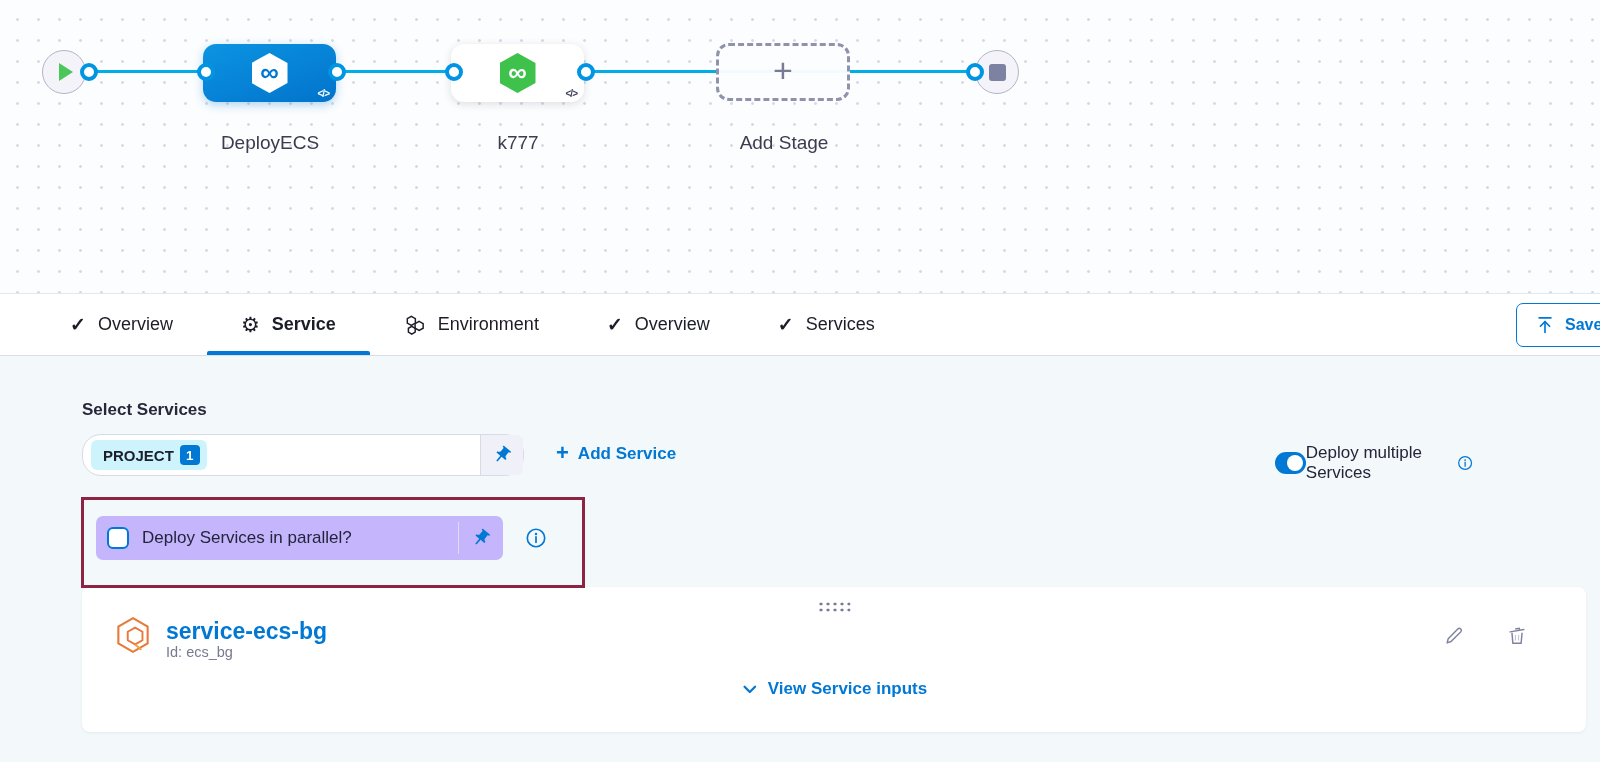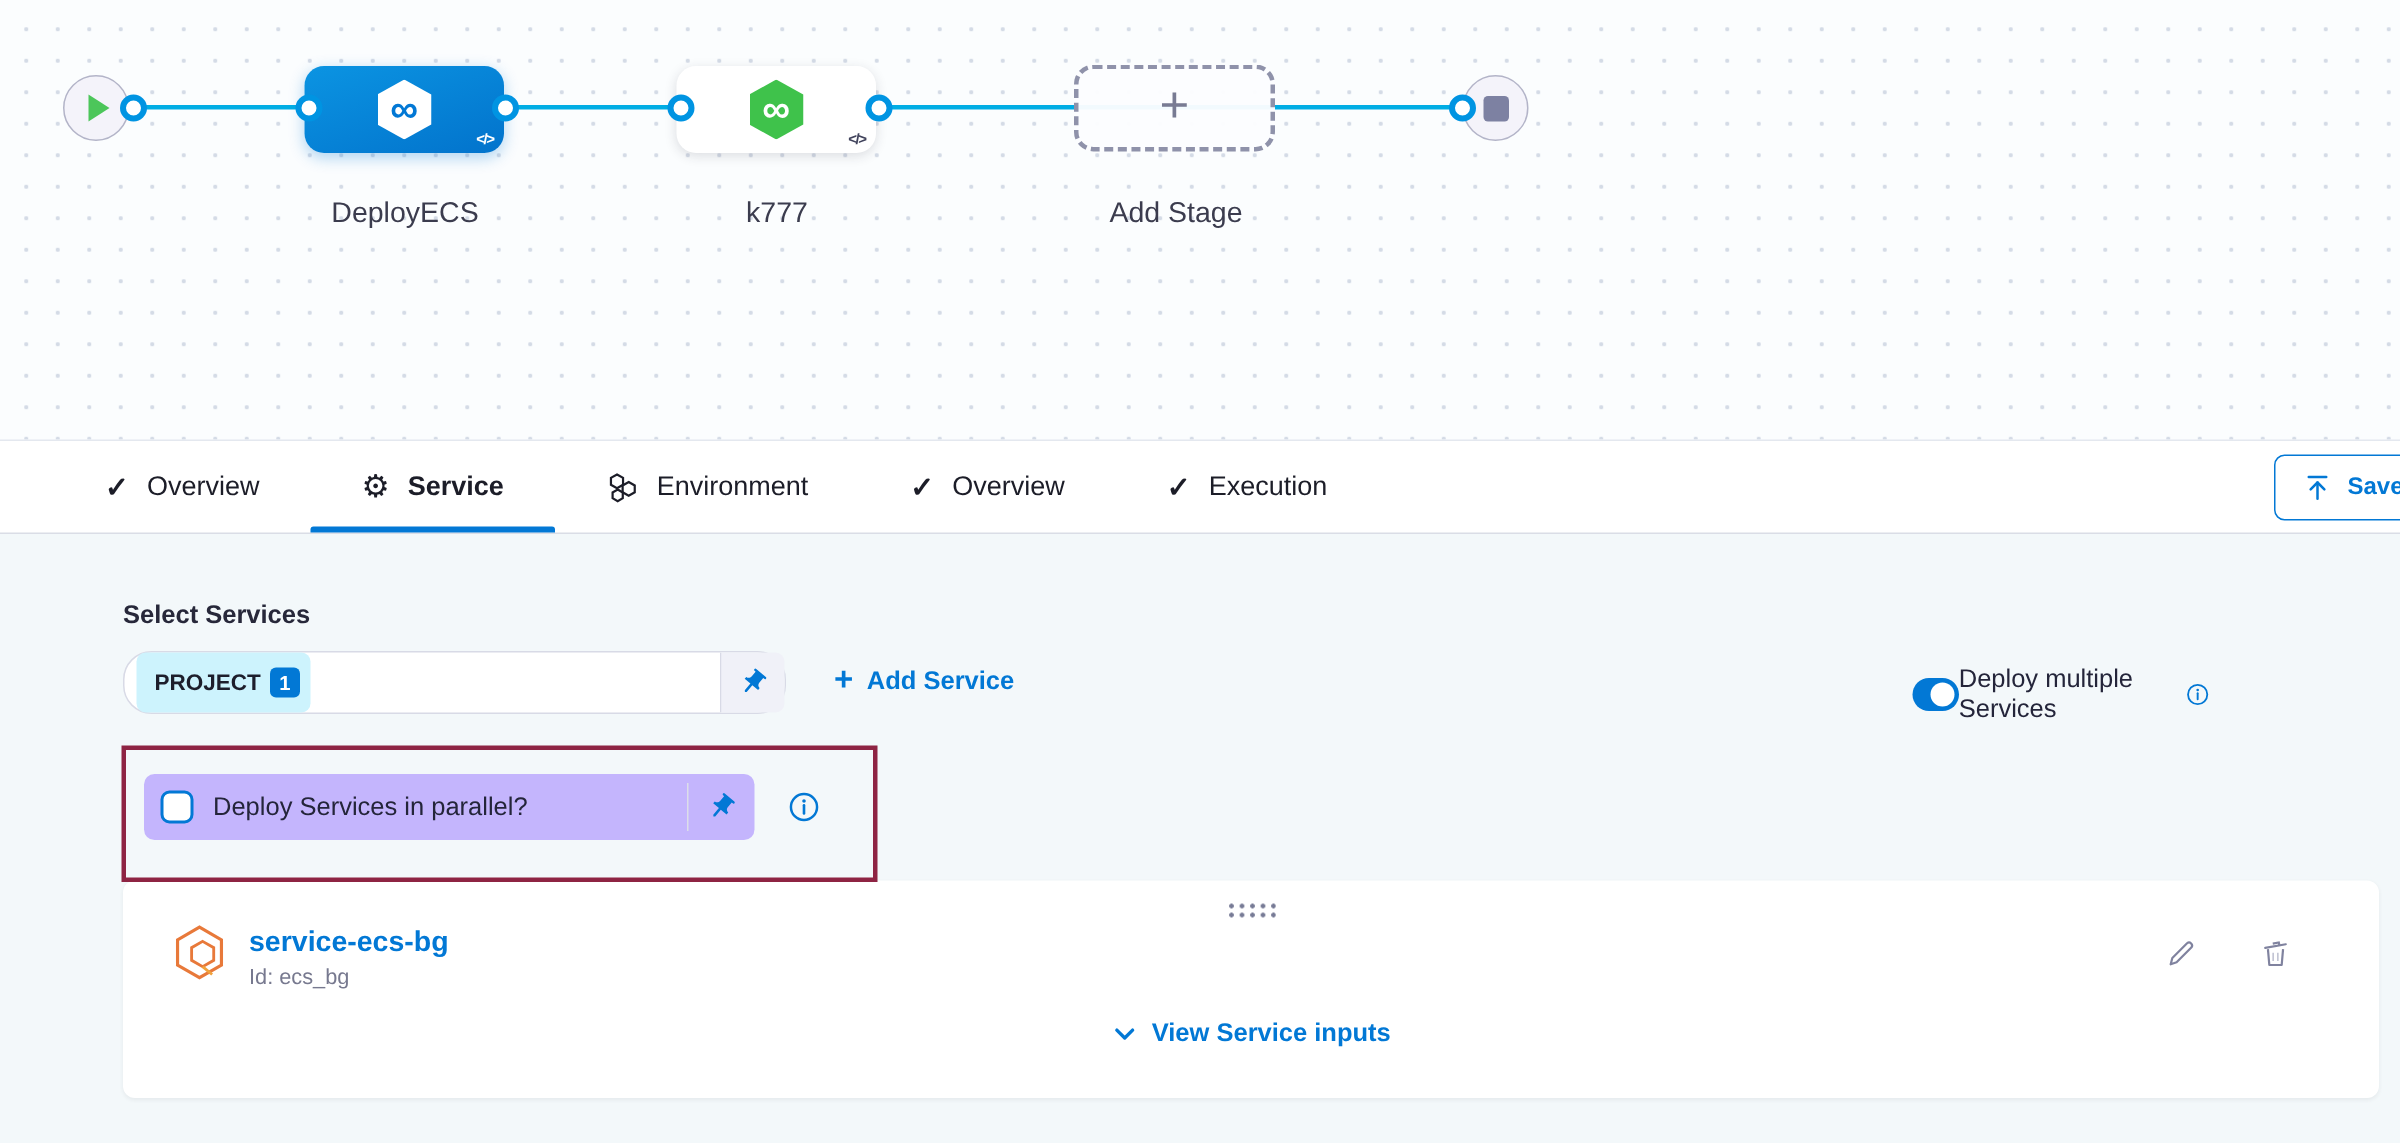--- a/index.html
+++ b/index.html
@@ -78,21 +78,21 @@
     display:flex; align-items:center; gap:10px; padding:0 18px;
     background:#fff; border:1.5px solid #0278d5; border-radius:7px;
     color:#0278d5; font-weight:700; font-size:16px; cursor:pointer;
   }
   
   .content { position:absolute; left:16px; top:356px; width:1457px; height:406px; }
   .field-label { position:absolute; left:66px; top:44px; font-size:17px; font-weight:700; color:#27283a; }
   .select-input {
     position:absolute; left:66px; top:78px; width:442px; height:42px; box-sizing:border-box;
     background:#fff; border:1px solid #d8dae6; border-radius:19px;
-    display:flex; 
+    display:flex; align-items:center;
   }
   .chip {
     margin-left:8px; background:#cdf3fd; border-radius:6px; padding:5px 7px 5px 12px;
     display:flex; align-items:center; gap:6px; font-size:15px; font-weight:600; color:#1d1e2c; cursor:pointer;
   }
   .chip-badge {
     background:#0278d5; color:#fff; border-radius:4px; min-width:20px; height:20px;
     display:flex; align-items:center; justify-content:center; font-size:13.5px; font-weight:700;
   }
   .pin-seg {
@@ -129,21 +129,21 @@
     position:absolute; left:66px; top:231px; width:1504px; height:145px;
     background:#fff; border-radius:8px; box-shadow:0 1px 3px rgba(40,41,61,.07);
   }
   .drag {
     position:absolute; left:50%; top:14px; transform:translateX(-50%);
     width:33px; height:11px; cursor:grab;
     background-image:radial-gradient(circle,#777b96 1.4px, transparent 1.6px);
     background-size:7px 6px;
   }
   .svc-icon { position:absolute; left:32px; top:29px; }
-  .svc-name { position:absolute; left:84px; top:31px; font-size:19px; color:#0278d5; font-weight:600; cursor:pointer; }
+  .svc-name { position:absolute; left:84px; top:31px; font-size:23px; color:#0278d5; font-weight:600; cursor:pointer; }
   .svc-id { position:absolute; left:84px; top:57px; font-size:14.5px; color:#77798f; }
   .card-actions { position:absolute; right:58px; top:38px; display:flex; gap:41px; }
   .icon-btn { cursor:pointer; background:none; border:none; padding:0; }
   .view-inputs {
     position:absolute; left:50%; top:92px; transform:translateX(-50%);
     display:flex; align-items:center; gap:9px; color:#0278d5; font-weight:700; font-size:17px; cursor:pointer;
   }
 </style>
 </head>
 <body>
@@ -206,21 +206,21 @@
       <polygon points="8.5,13.5 12.2,15.6 12.2,19.8 8.5,21.9 4.8,19.8 4.8,15.6" fill="none" stroke="#1c1d28" stroke-width="1.6"></polygon>
     </svg>
     <span>Environment</span>
   </div>
   <div class="tab">
     <span class="ticon">✓</span>
     <span>Overview</span>
   </div>
   <div class="tab">
     <span class="ticon">✓</span>
-    <span>Execution</span>
+    <span>Services</span>
   </div>
   <button class="save-btn">
     <svg width="20" height="20" viewBox="0 0 24 24">
       <path d="M5 3.5h14" stroke="#0278d5" stroke-width="2" fill="none" stroke-linecap="round"></path>
       <path d="M12 21V8" stroke="#0278d5" stroke-width="2" fill="none" stroke-linecap="round"></path>
       <path d="M6.5 13.5 12 8l5.5 5.5" stroke="#0278d5" stroke-width="2" fill="none" stroke-linecap="round" stroke-linejoin="round"></path>
     </svg>
     <span>Save</span>
   </button>
 </div>

